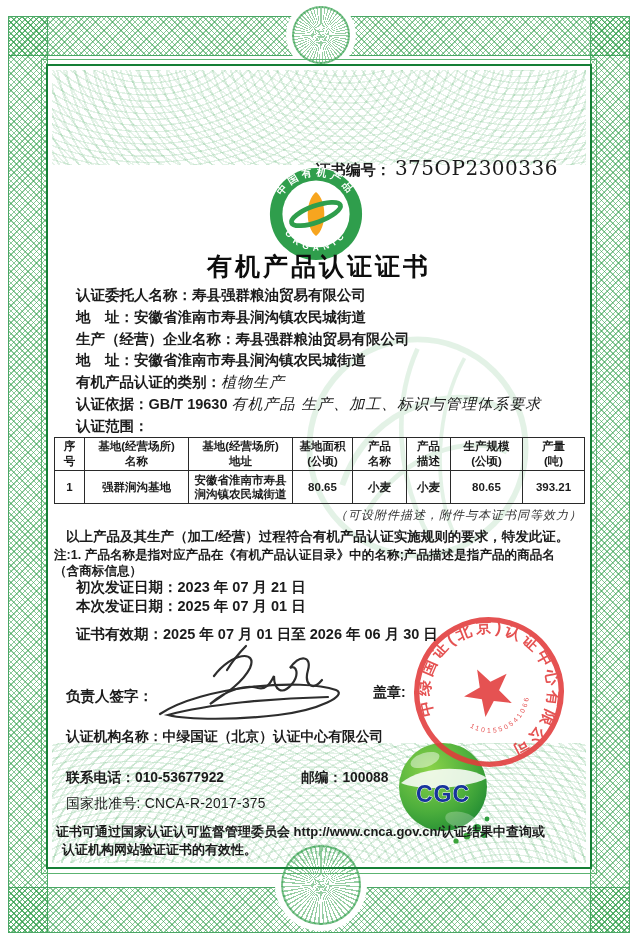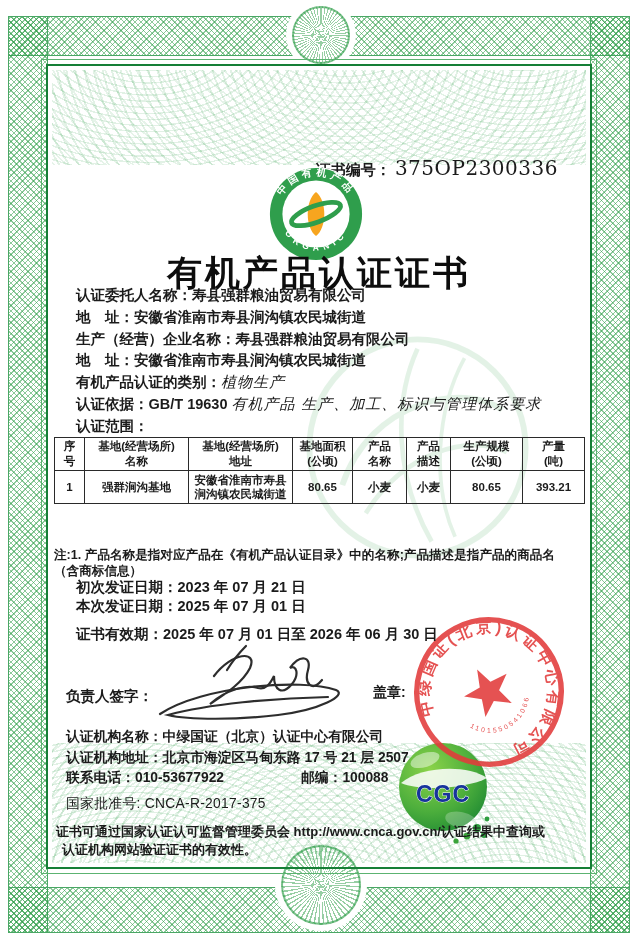--- a/index.html
+++ b/index.html
@@ -43,21 +43,21 @@
   .watermark{position:absolute;z-index:2;left:300px;top:330px;width:235px;height:235px;opacity:.13;}
 
   
   .abs{position:absolute;z-index:7;white-space:nowrap;}
   .certno{top:156px;right:80px;font-size:15px;}
   .certno .lbl{font-weight:700;font-size:15px;}
   .certno .num{font-family:"DejaVu Serif",serif;font-size:20px;letter-spacing:.5px;}
 
   .org-logo{position:absolute;z-index:7;left:268px;top:166px;width:96px;height:96px;}
 
-  .title{top:250px;left:0;right:0;text-align:center;font-size:35px;font-weight:700;letter-spacing:3px;color:#0d0d0d;}
+  .title{top:250px;left:0;right:0;text-align:center;font-size:25px;font-weight:700;letter-spacing:3px;color:#0d0d0d;}
 
   .fields{top:285px;left:76px;line-height:21.8px;font-size:14.5px;font-weight:600;}
   .kai{font-family:"DejaVu Serif",serif;font-style:italic;font-weight:500;font-size:15px;letter-spacing:1px;}
 
   table.scope{position:absolute;z-index:7;left:54px;top:437px;width:530px;border-collapse:collapse;
     font-size:11.5px;text-align:center;table-layout:fixed;}
   table.scope th,table.scope td{border:1.3px solid #2a2a2a;padding:1px 2px;font-weight:600;color:#1b1b1b;}
   table.scope th{height:30px;line-height:1.3;}
   table.scope td{height:30px;line-height:1.25;}
 
@@ -211,21 +211,23 @@
       <td style="white-space:normal;">安徽省淮南市寿县涧沟镇农民城街道</td>
       <td>80.65</td>
       <td>小麦</td>
       <td>小麦</td>
       <td>80.65</td>
       <td>393.21</td>
     </tr>
   </tbody>
     </table>
 
-
+  <div class="abs attach-note kai">（可设附件描述，附件与本证书同等效力）</div>
+
+  <div class="abs conformity">以上产品及其生产（加工/经营）过程符合有机产品认证实施规则的要求，特发此证。</div>
   <div class="abs note1">注:1. 产品名称是指对应产品在《有机产品认证目录》中的名称;产品描述是指产品的商品名</div>
   <div class="abs note2">（含商标信息）</div>
 
   <div class="abs date1">
     <span>初次发证日期：</span><span>2023 年 07 月 21 日</span>
   </div>
   <div class="abs date2">
     <span>本次发证日期：</span><span>2025 年 07 月 01 日</span>
   </div>
   <div class="abs date3">
@@ -252,23 +254,20 @@
     <text font-size="16" font-weight="bold" fill="#e23b3b" letter-spacing="3.5">
       <textPath href="#sealArc" startOffset="6">中绿国证(北京)认证中心有限公司</textPath>
     </text>
     <text font-size="7" fill="#e23b3b" letter-spacing="2.5">
       <textPath href="#serArc" startOffset="50%" text-anchor="middle">1101550541066</textPath>
     </text>
   </svg>
 
   <div class="abs agency1">
     <span>认证机构名称：</span><span>中绿国证（北京）认证中心有限公司</span>
-  </div>
-  <div class="abs agency2">
-    <span>认证机构地址：</span><span>北京市海淀区马甸东路 17 号 21 层 2507</span>
   </div>
   <div class="abs agency3">
     <span>联系电话：</span><span>010-53677922</span>
   </div>
   <div class="abs agency3b">
     <span>邮编：</span><span>100088</span>
   </div>
   <div class="abs agency4">
     <span>国家批准号: </span><span>CNCA-R-2017-375</span>
   </div>

